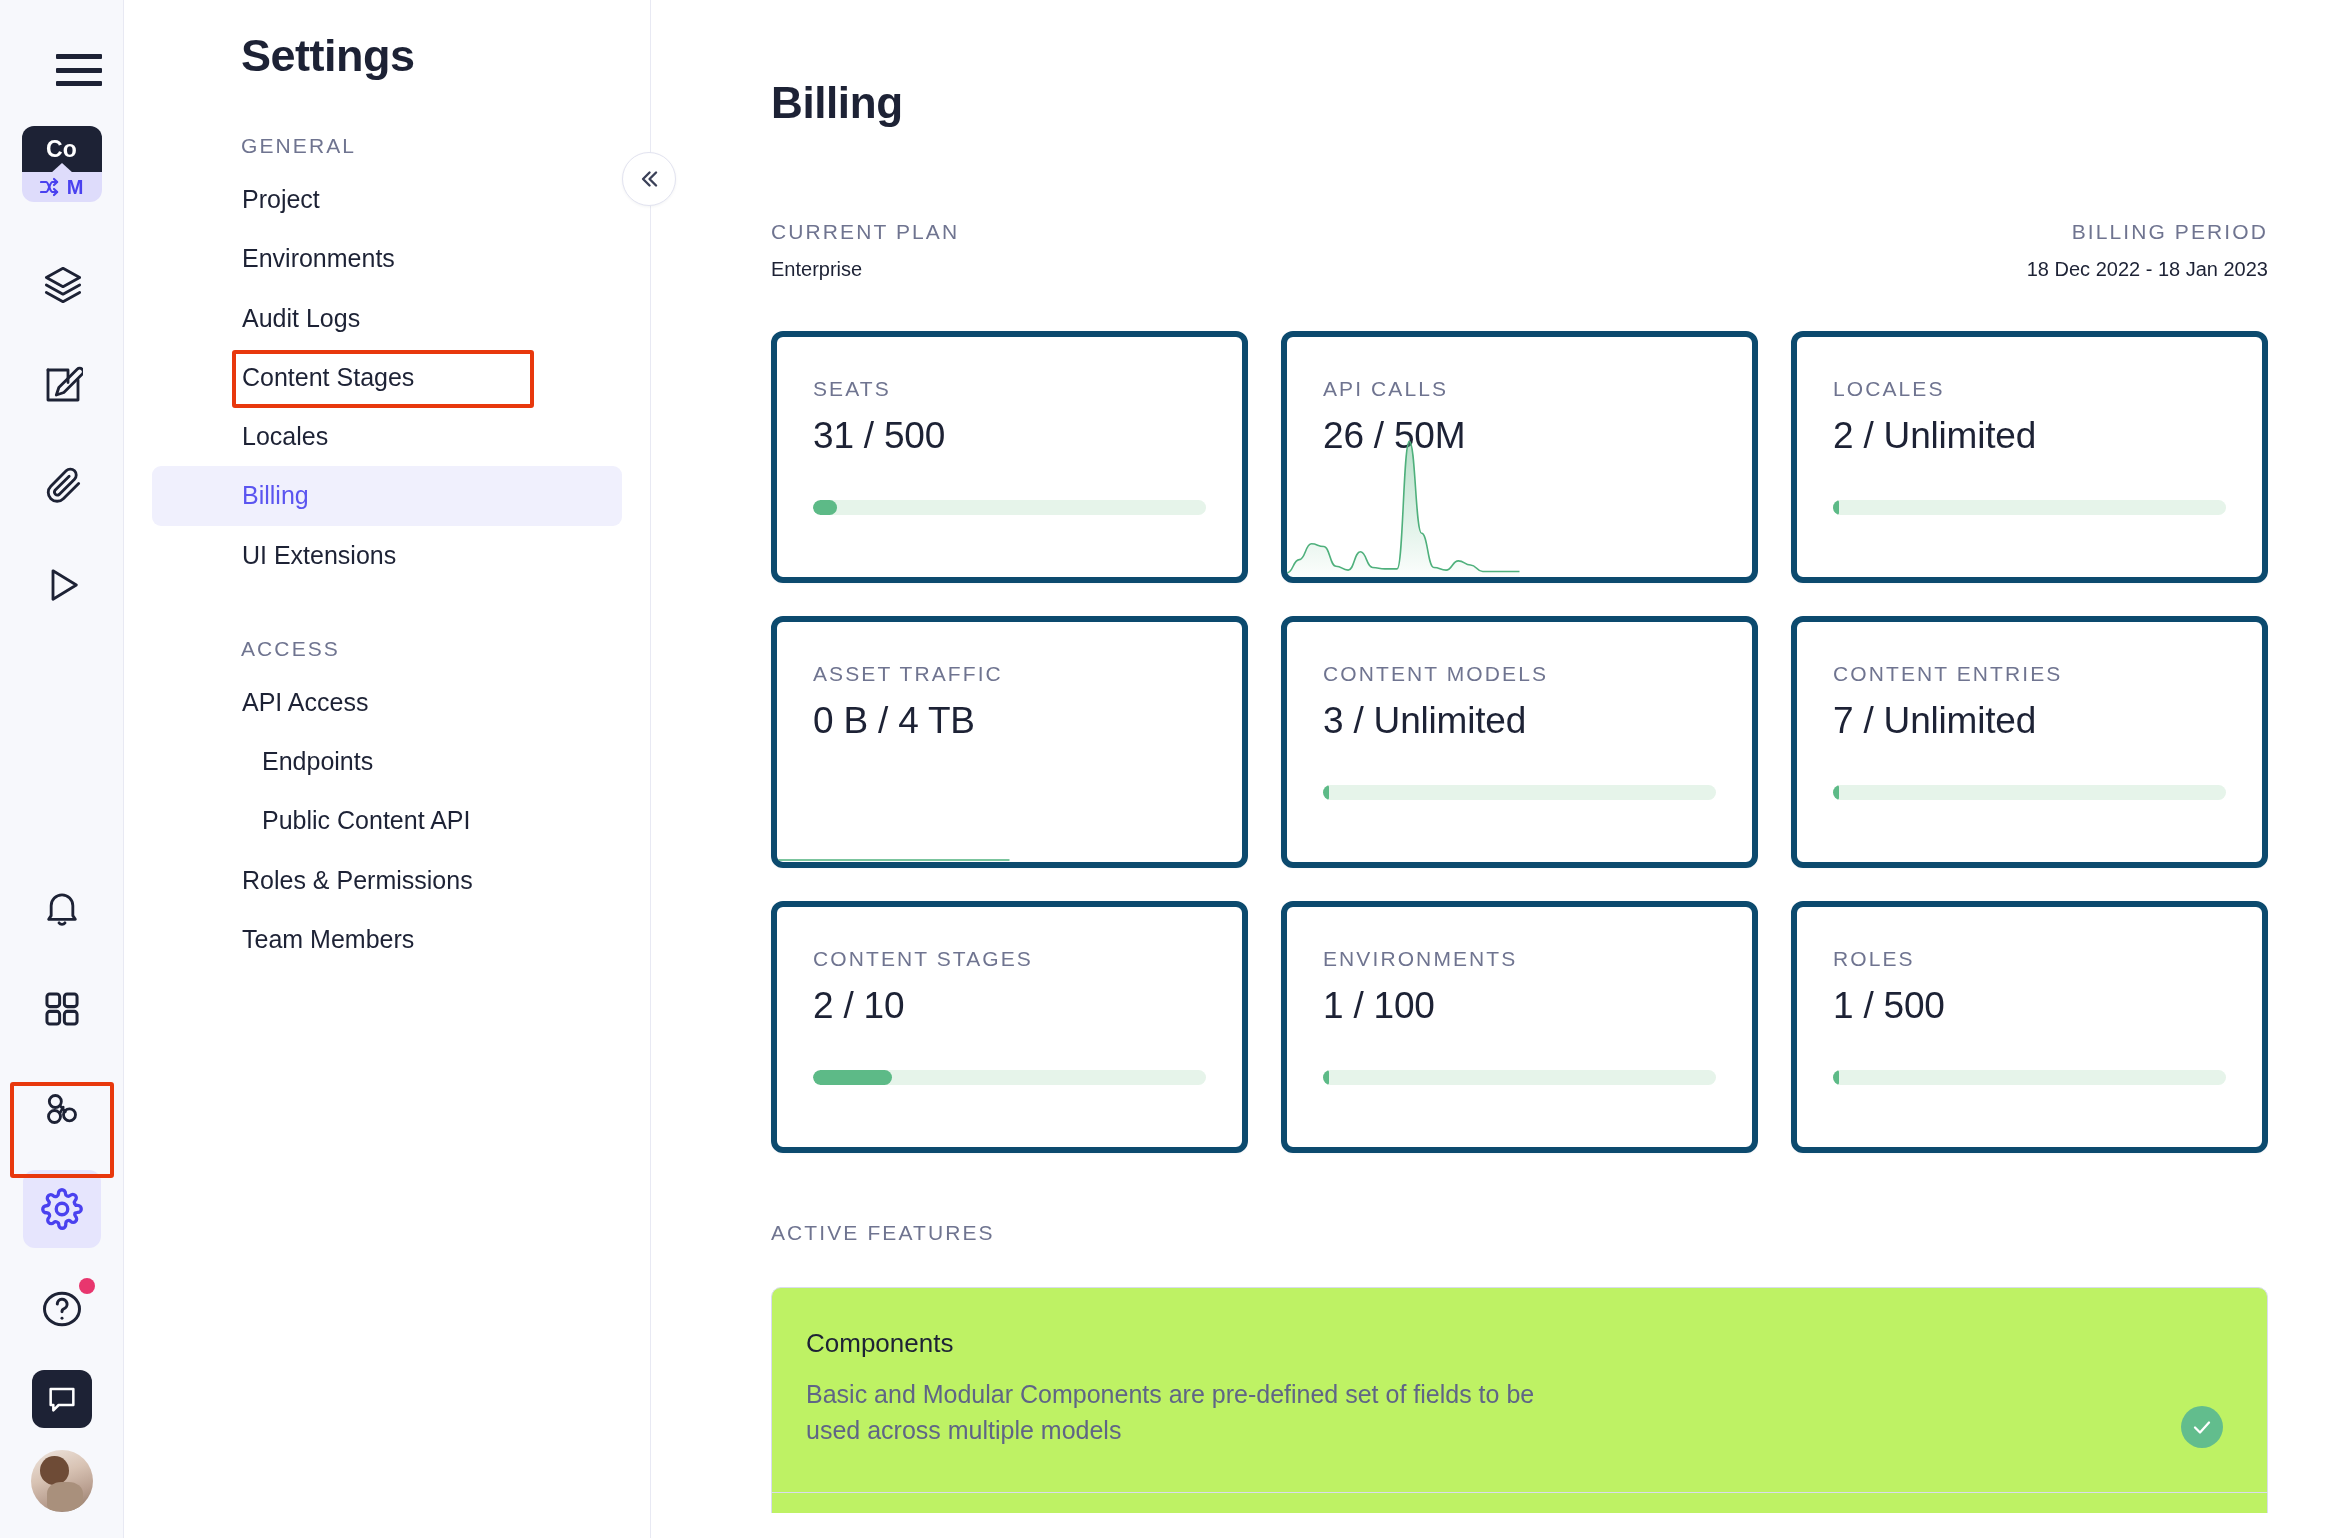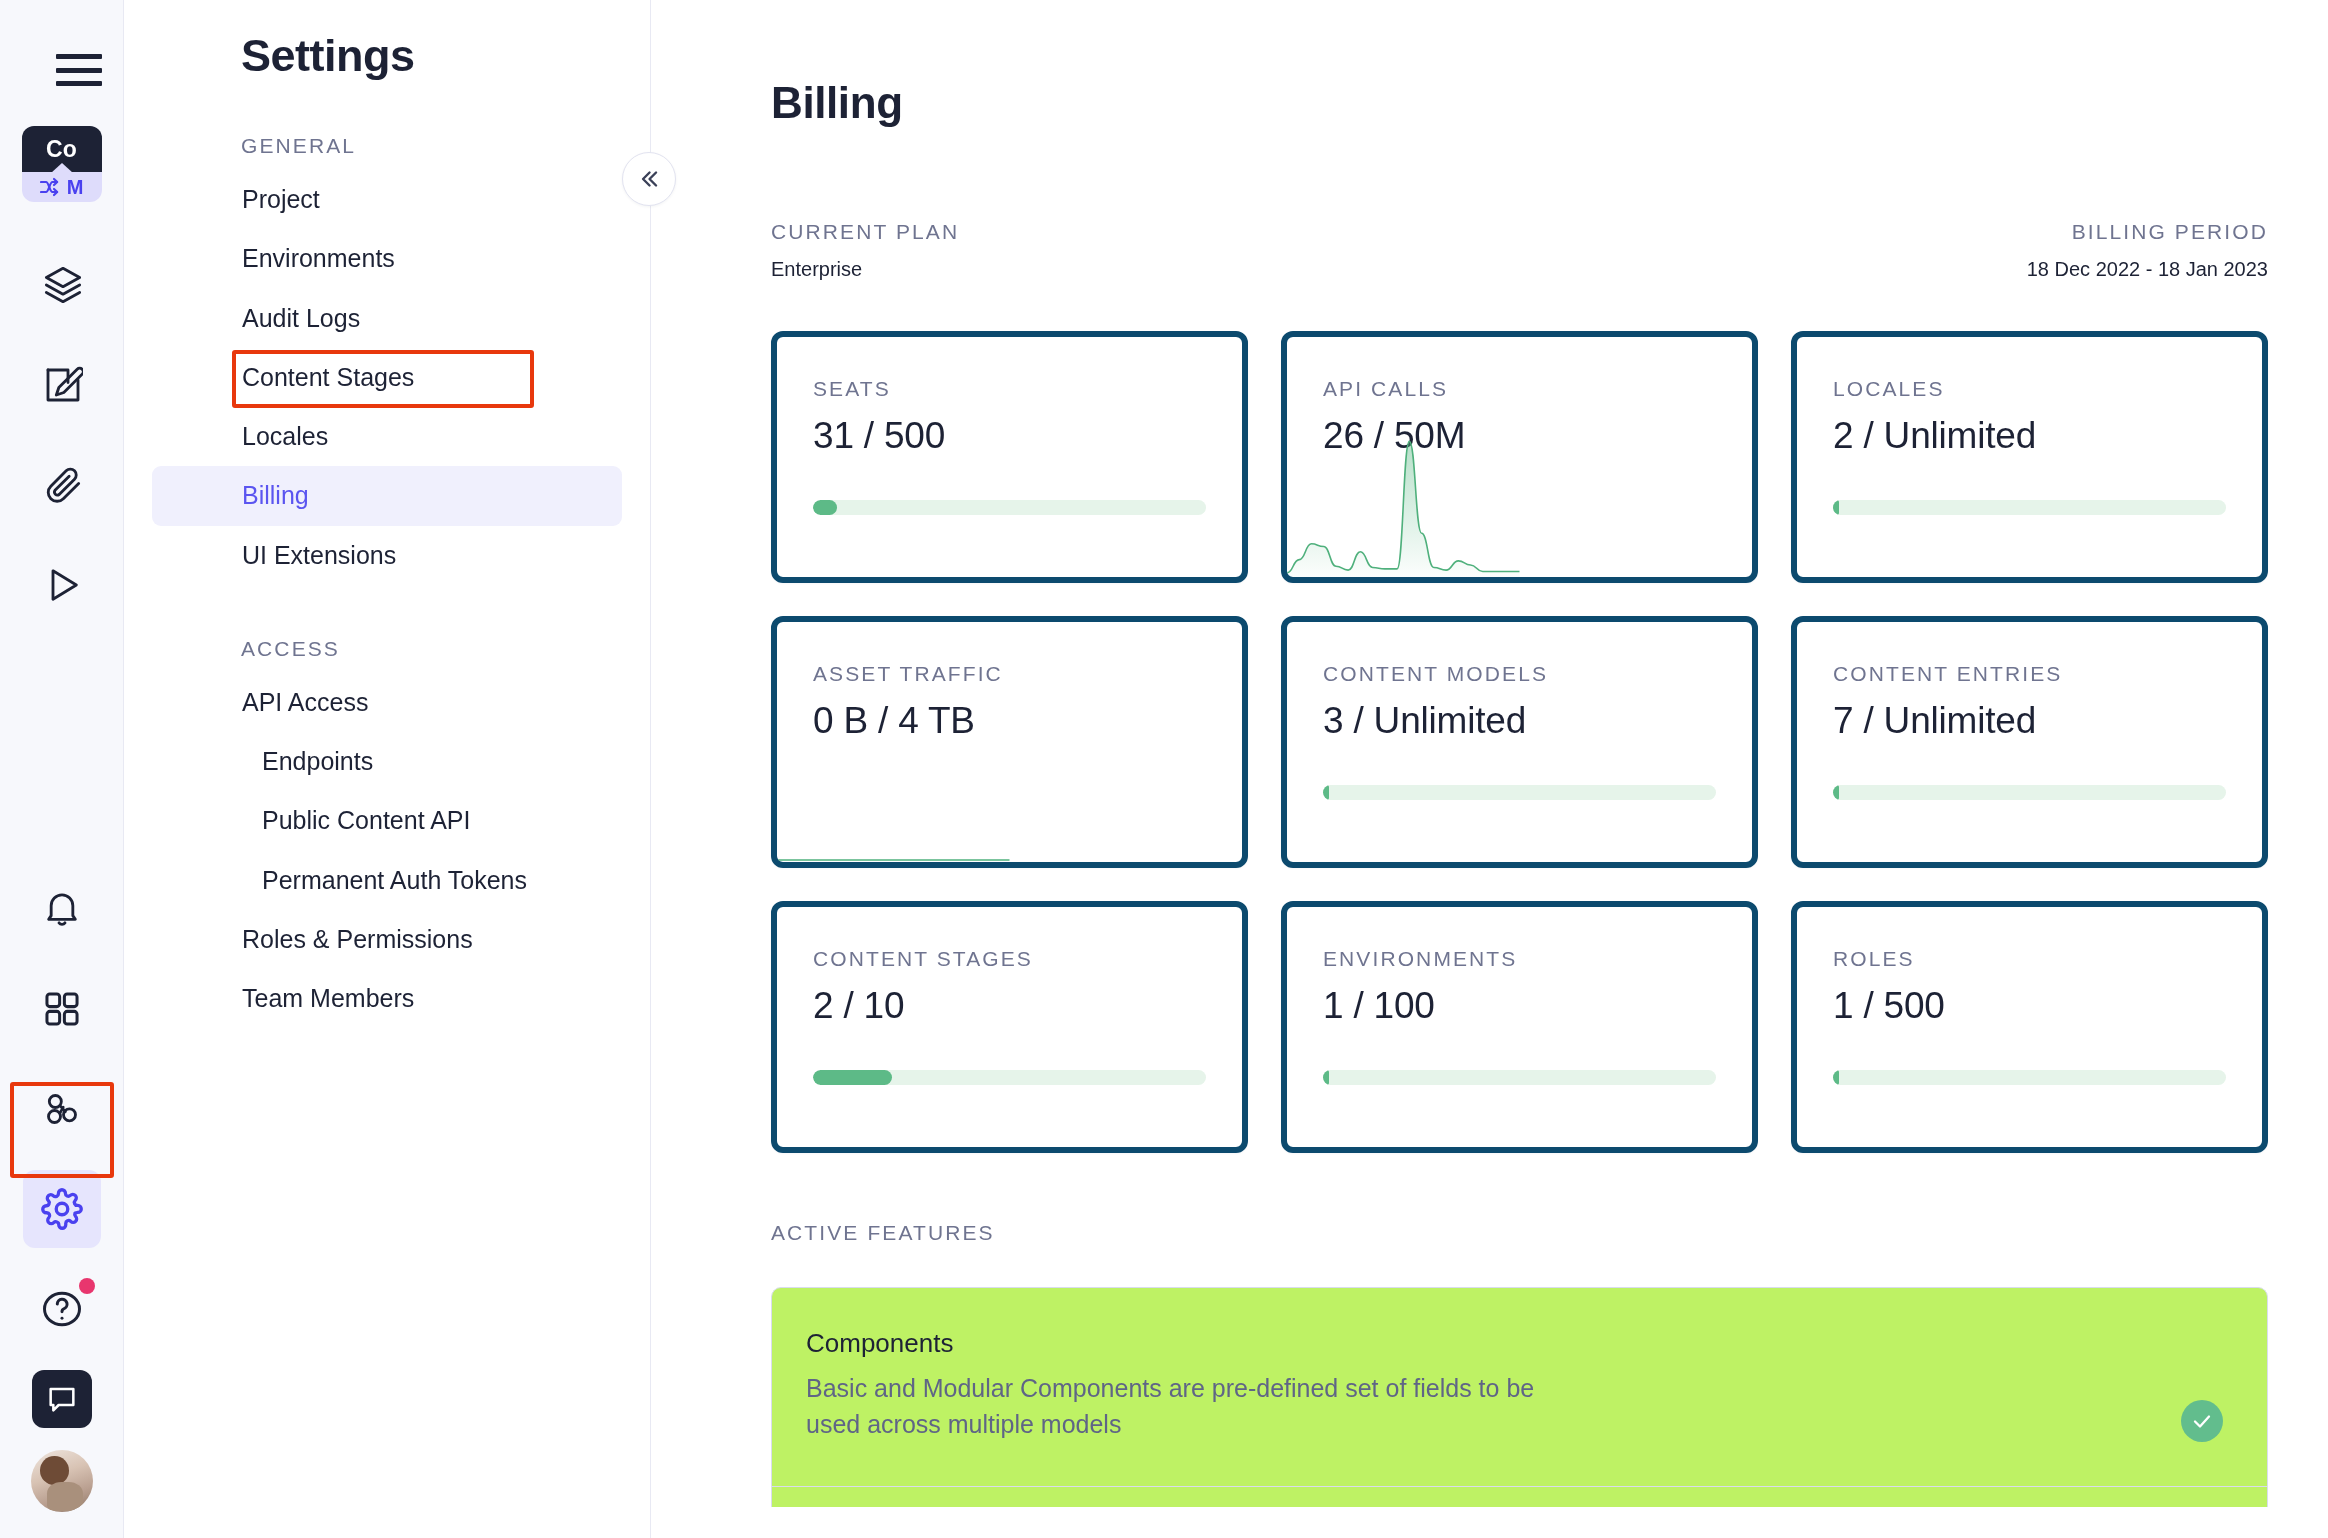--- a/index.html
+++ b/index.html
@@ -165,21 +165,21 @@
   }
   .feature-list { margin-top: 42px; }
   .feature-card {
     border: 1px solid #d9dcee; border-top-left-radius: 10px; border-top-right-radius: 10px;
     padding: 40px 44px 44px 34px; display: flex; align-items: flex-end;
     justify-content: space-between; gap: 40px; background: #bef264;
   }
   .feature-card + .feature-card { border-top: none; border-radius: 0; }
   .feature-name { font-size: 26px; color: #1d2235; font-weight: 400; }
   .feature-desc {
-    font-size: 25px; color: #5f6586; margin-top: 12px; line-height: 1.42; max-width: 780px;
+    font-size: 25px; color: #5f6586; margin-top: 18px; line-height: 1.42; max-width: 780px;
   }
   .check-circle {
     width: 42px; height: 42px; border-radius: 50%; background: #62bd8d;
     display: flex; align-items: center; justify-content: center; flex: 0 0 42px;
     color: #fff;
   }
 </style>
 </head>
 <body>
 
@@ -303,21 +303,20 @@
       <div class="nav-item">Locales</div>
       <div class="nav-item selected">Billing</div>
       <div class="nav-item">UI Extensions</div>
     </div>
 
     <div class="nav-group-label">ACCESS</div>
     <div class="nav-list">
       <div class="nav-item">API Access</div>
       <div class="nav-item sub">Endpoints</div>
       <div class="nav-item sub">Public Content API</div>
-      <div class="nav-item sub">Permanent Auth Tokens</div>
       <div class="nav-item">Roles &amp; Permissions</div>
       <div class="nav-item">Team Members</div>
     </div>
 
     <div class="annot-box" style="left:108px; top:350px; width:302px; height:58px;"></div>
   </div>
 
   <div class="collapse-btn">
     <svg width="26" height="26" viewBox="0 0 24 24" fill="none" stroke="currentColor" stroke-width="2.2" stroke-linecap="round" stroke-linejoin="round">
       <polyline points="12.5 6 6.5 12 12.5 18"></polyline>

